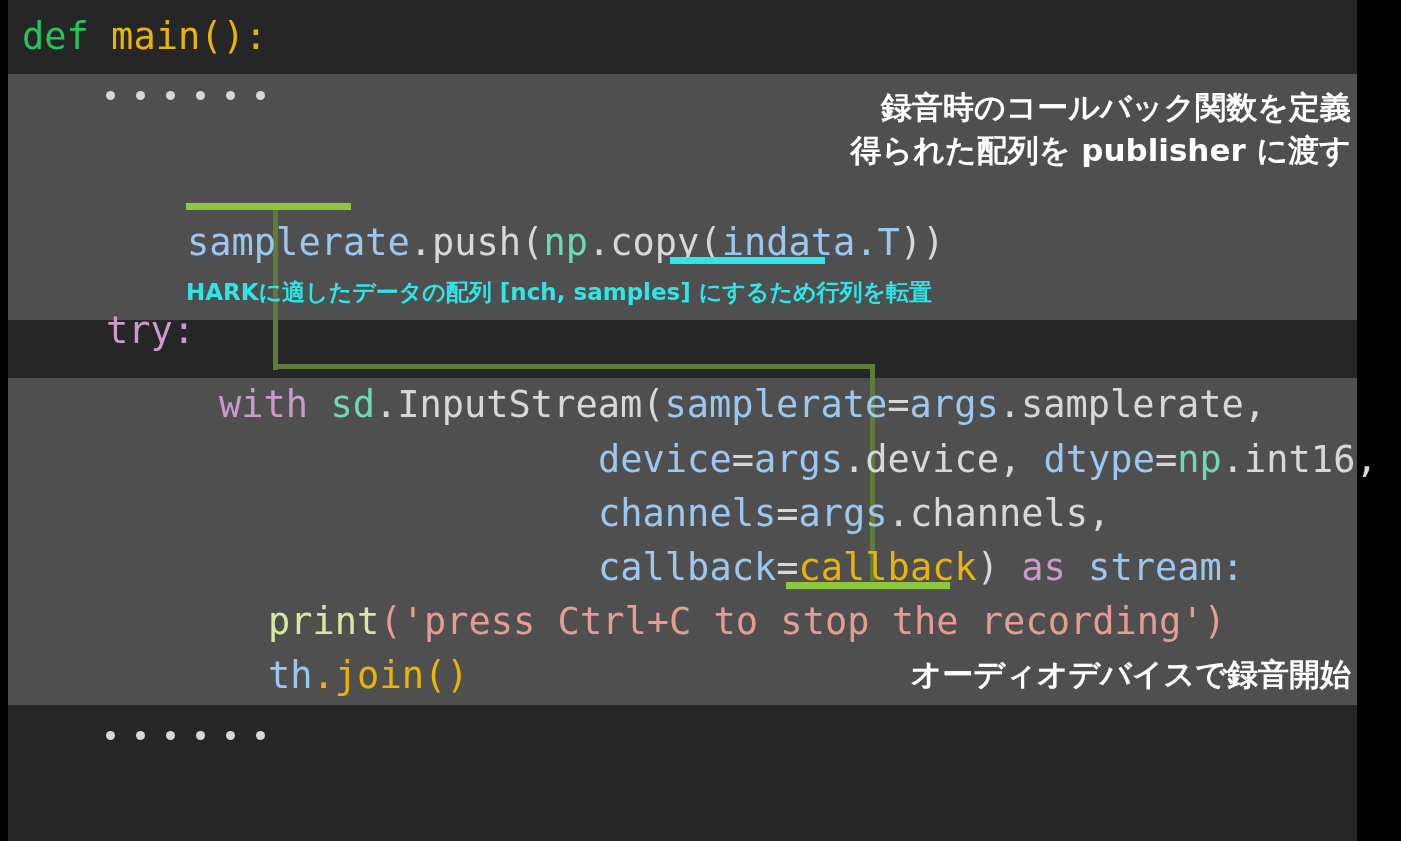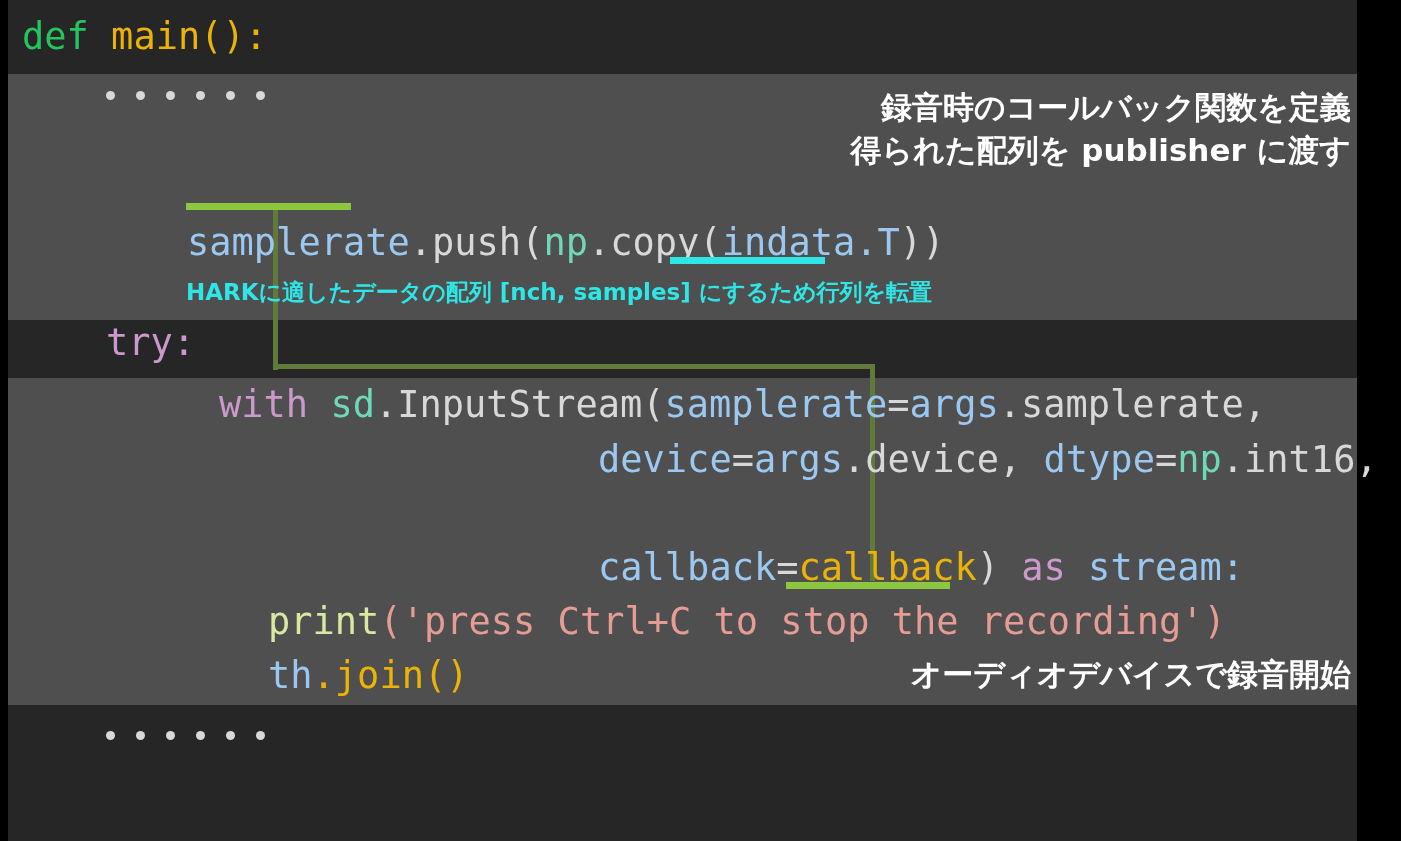--- a/index.html
+++ b/index.html
@@ -118,26 +118,27 @@
     <span></span>
     <span></span>
     <span></span>
   </div>
 
   <div class="ul ul-green" style="left:186px; top:203px; width:165px;"></div>
 
   <div class="code" style="left:187px; top:224px;"><span class="tok-var">samplerate</span><span class="tok-plain">.push(</span><span class="tok-mod">np</span><span class="tok-plain">.copy(</span><span class="tok-var">indata.T</span><span class="tok-plain">))</span></div>
   <div class="ul ul-cyan" style="left:670px; top:257px; width:155px;"></div>
 
-  <div class="code tok-kw" style="left:106px; top:324px;">try:</div>
+  <div class="code tok-kw" style="left:106px; top:312px;">try:</div>
 
   <div class="code" style="left:187px; top:386px;margin-left:32px;"><span class="tok-kw">with</span><span class="tok-mod"> sd</span><span class="tok-plain">.InputStream(</span><span class="tok-param">samplerate</span><span class="tok-plain">=</span><span class="tok-param">args</span><span class="tok-plain">.samplerate,</span></div>
 
   <div class="code" style="left:598px; top:441px;"><span class="tok-param">device</span><span class="tok-plain">=</span><span class="tok-param">args</span><span class="tok-plain">.device, </span><span class="tok-param">dtype</span><span class="tok-plain">=</span><span class="tok-mod">np</span><span class="tok-plain">.int16,</span></div>
 
+  <div class="code" style="left:598px; top:495px;"><span class="tok-param">channels</span><span class="tok-plain">=</span><span class="tok-param">args</span><span class="tok-plain">.channels,</span></div>
 
   <div class="code" style="left:598px; top:549px;"><span class="tok-param">callback</span><span class="tok-plain">=</span><span class="tok-fn">callback</span><span class="tok-plain">) </span><span class="tok-kw">as</span><span class="tok-param"> stream:</span></div>
   <div class="ul ul-green" style="left:786px; top:582px; width:164px;"></div>
 
   <div class="code" style="left:268px; top:603px;"><span class="tok-print">print</span><span class="tok-str">(</span><span class="tok-str">'press Ctrl+C to stop the recording'</span><span class="tok-str">)</span></div>
 
   <div class="code" style="left:268px; top:657px;"><span class="tok-param">th</span><span class="tok-fn">.join()</span></div>
 
   <div class="dots" style="left:106px; top:731px;">
     <span></span>

